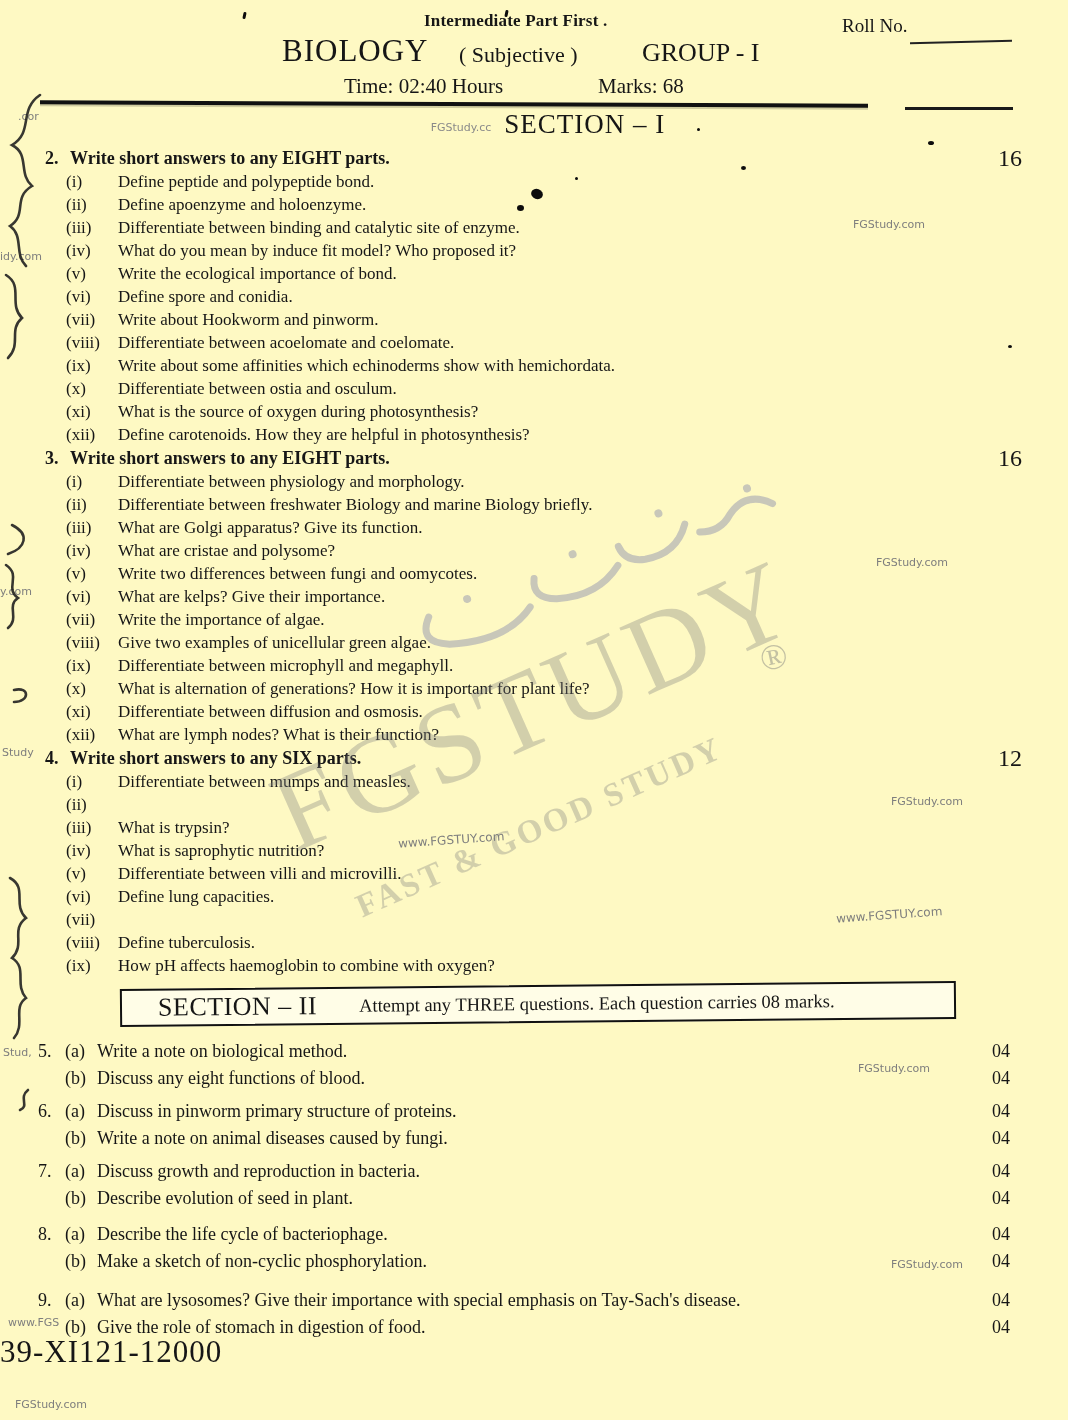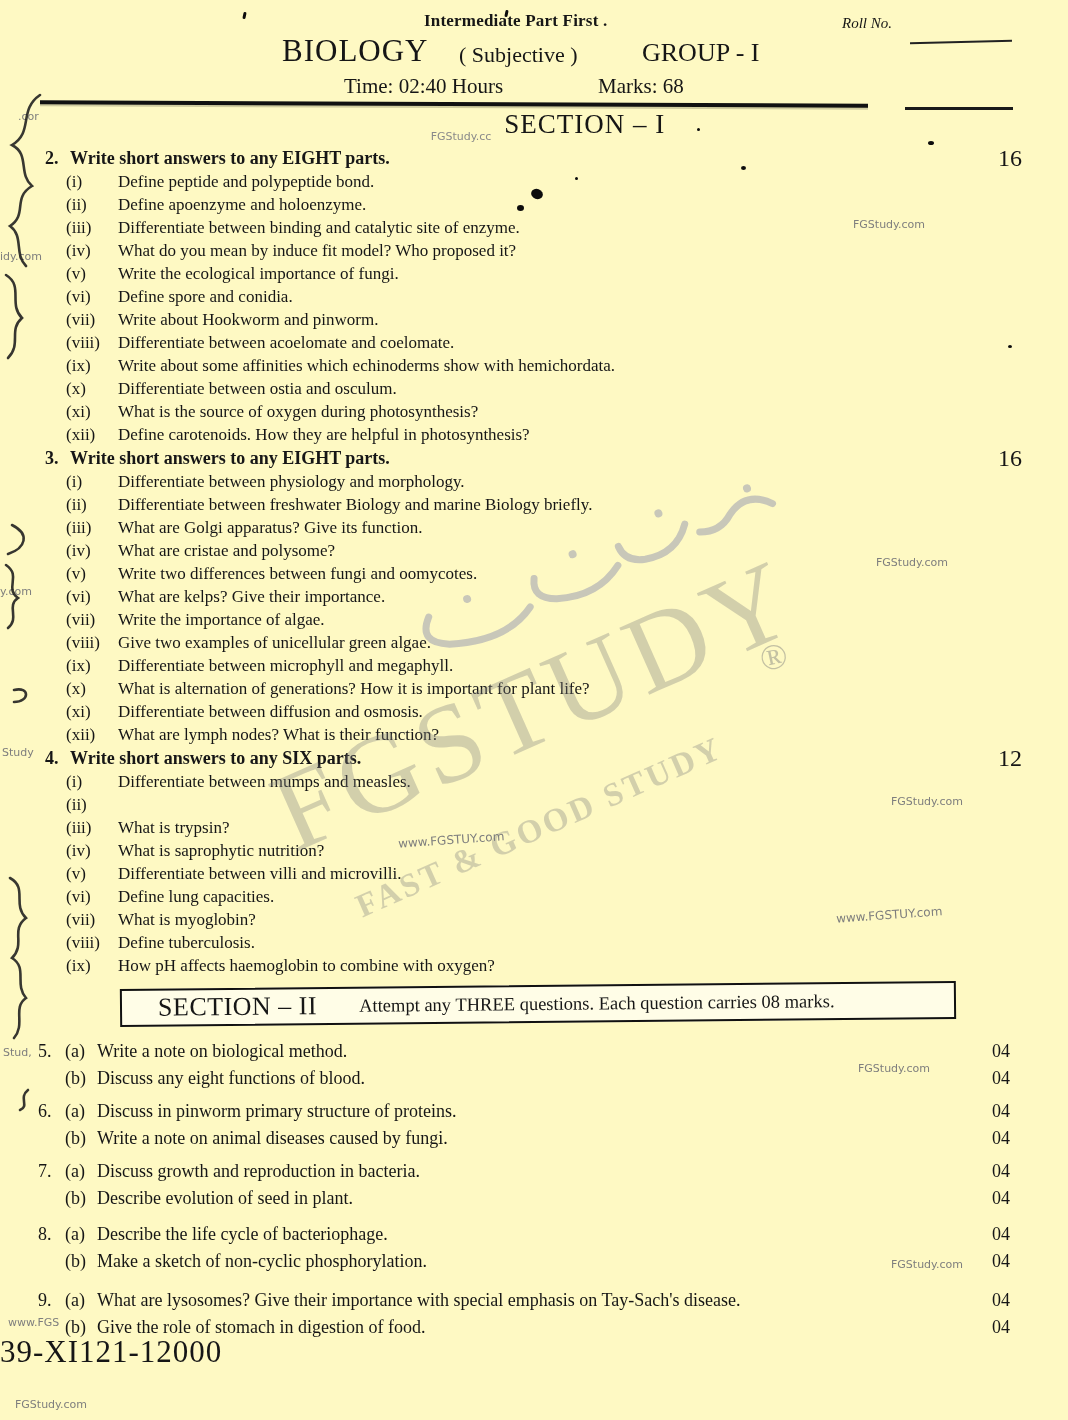--- a/index.html
+++ b/index.html
@@ -2,31 +2,31 @@
 <html><head>
 <meta charset="utf-8">
 <style>
   html,body{margin:0;padding:0;background:#e8e8e8;}
   .page{position:relative;width:1068px;height:1420px;background:#fef9c3;overflow:hidden;
         font-family:"Liberation Serif", serif;color:#161616;margin:0 auto;}
   .abs{position:absolute;}
 
   
   .hdr-top{left:424px;top:11px;font-size:17px;font-weight:bold;letter-spacing:.2px;}
-  .rollno{left:842px;top:15px;font-size:15px;font-style:italic;}
+  .rollno{left:842px;top:15px;font-size:19px;}
   .roll-line{left:910px;top:41px;width:102px;border-bottom:2px solid #222;transform:rotate(-1.4deg);}
   .subject{left:282px;top:33px;font-size:31px;letter-spacing:1px;}
   .ptype{left:459px;top:42px;font-size:22px;}
   .group{left:642px;top:38px;font-size:26px;}
   .time{left:344px;top:74px;font-size:21px;}
   .tmarks{left:598px;top:74px;font-size:21px;}
   .rule-main{left:40px;top:102px;width:828px;height:4px;background:#111;transform:rotate(.25deg);box-shadow:0 2px 0 rgba(0,0,0,.18);}
   .rule-right{left:905px;top:107px;width:108px;height:3px;background:#1a1a1a;}
   .sec1-row{left:0;right:0;top:109px;text-align:center;}
-  .sec1-row .inner{display:inline-flex;align-items:flex-end;gap:13px;margin-left:28px;}
+  .sec1-row .inner{display:inline-flex;align-items:center;gap:13px;margin-left:28px;}
   .sec1-title{font-size:27px;letter-spacing:1px;}
   .wm{position:absolute;font-family:"DejaVu Sans", sans-serif;font-size:11px;color:#7e7e7e;white-space:nowrap;}
   .wm-inline{font-family:"DejaVu Sans", sans-serif;font-size:11px;color:#8a8a8a;position:relative;top:3px;}
 
   
   #content{position:absolute;top:146px;left:0;right:0;}
   .q-head{position:relative;display:flex;padding-left:45px;height:24px;line-height:24px;
           font-weight:bold;font-size:18px;}
   .q-no{width:25px;flex:none;}
   .marks{position:absolute;right:46px;font-weight:normal;font-size:24px;}
@@ -114,21 +114,21 @@
             <span class="pt">Differentiate between binding and catalytic site of enzyme.</span>
           </div>
 
           <div class="part">
             <span class="pn">(iv)</span>
             <span class="pt">What do you mean by induce fit model?  Who proposed it?</span>
           </div>
 
           <div class="part">
             <span class="pn">(v)</span>
-            <span class="pt">Write the ecological importance of fungi.</span>
+            <span class="pt">Write the ecological importance of bond.</span>
           </div>
 
           <div class="part">
             <span class="pn">(vi)</span>
             <span class="pt">Define spore and conidia.</span>
           </div>
 
           <div class="part">
             <span class="pn">(vii)</span>
             <span class="pt">Write about Hookworm and pinworm.</span>
@@ -265,21 +265,20 @@
             <span class="pt">Differentiate between villi and microvilli.</span>
           </div>
 
           <div class="part">
             <span class="pn">(vi)</span>
             <span class="pt">Define lung capacities.</span>
           </div>
 
           <div class="part">
             <span class="pn">(vii)</span>
-            <span class="pt">What is myoglobin?</span>
           </div>
 
           <div class="part">
             <span class="pn">(viii)</span>
             <span class="pt">Define tuberculosis.</span>
           </div>
 
           <div class="part">
             <span class="pn">(ix)</span>
             <span class="pt">How pH affects haemoglobin to combine with oxygen?</span>

